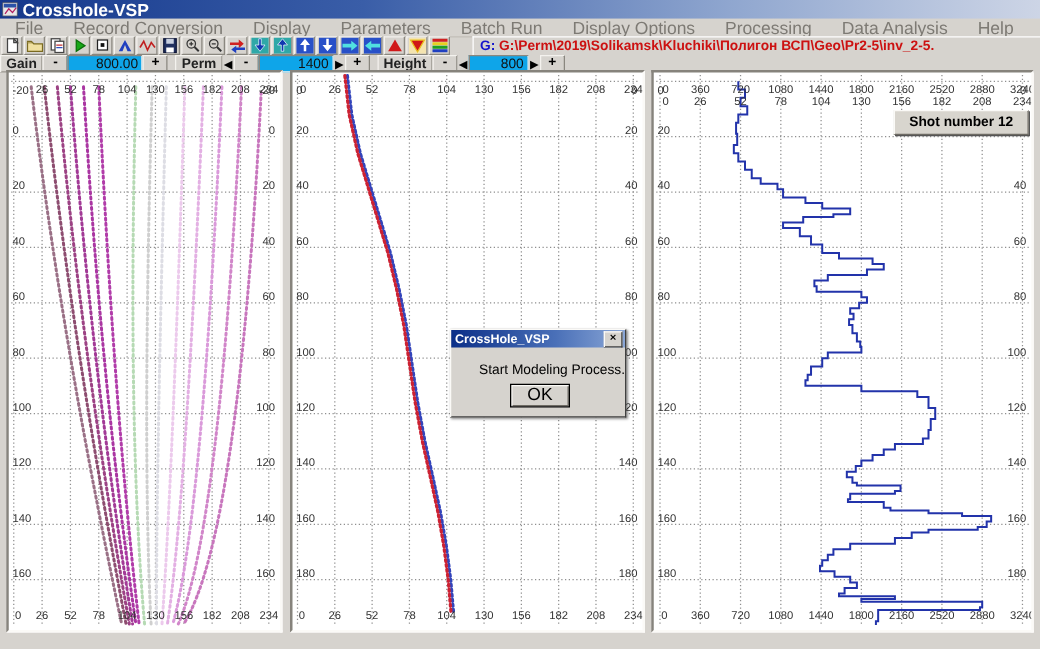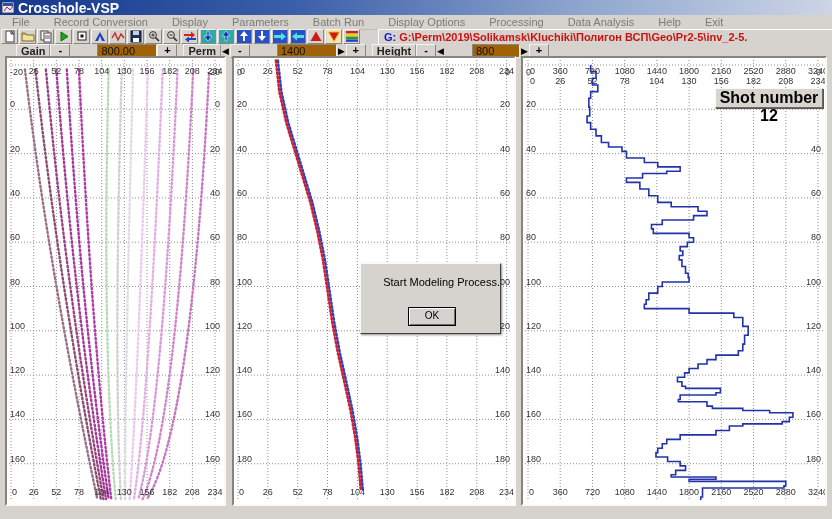--- a/index.html
+++ b/index.html
@@ -3,58 +3,58 @@
 <meta charset="utf-8">
 <style>
   html,body{margin:0;padding:0;}
   body{width:832px;height:519px;background:#d6d3ce;font-family:"Liberation Sans",sans-serif;
        position:relative;overflow:hidden;-webkit-font-smoothing:none;}
   .titlebar{position:absolute;left:0;top:0;width:832px;height:15px;
     background:linear-gradient(to right,#15388c 0%,#3a5ea8 35%,#8fa6cf 70%,#cdd5e6 100%);
     display:flex;align-items:center;color:#fff;font-size:14px;font-weight:bold;}
   .titlebar .appicon{width:12px;height:11px;margin:0 4px 0 2px;}
   .menubar{position:absolute;left:0;top:15px;width:832px;height:14px;background:#d6d3ce;
-    display:flex;align-items:center;font-size:11px;color:#7d7a74;border-bottom:1px solid #c2bfb8;}
+    display:flex;align-items:center;font-size:14px;color:#7d7a74;border-bottom:1px solid #c2bfb8;}
   .menu-item{padding:0 12px;white-space:nowrap;}
   .toolbar{position:absolute;left:1px;top:29px;height:16px;display:flex;}
   .tb-btn{width:17px;height:15px;background:#d6d3ce;border:1px solid;border-color:#f4f2ee #8a877f #8a877f #f4f2ee;
     margin-right:1px;display:flex;align-items:center;justify-content:center;box-sizing:border-box;}
   .tb-btn svg{display:block;}
   .pathbar{position:absolute;left:378px;top:29px;width:454px;height:15px;background:#d6d3ce;
     border-top:1px solid #fff;border-left:1px solid #fff;box-sizing:border-box;
     font-size:11px;font-weight:bold;white-space:nowrap;overflow:hidden;line-height:14px;padding-left:5px;}
   .pathbar .drive{color:#1414cc;}
   .pathbar .path{color:#cc1111;}
-  .controls{position:absolute;left:16px;top:44px;width:718px;height:13px;display:flex;align-items:center;font-size:11px;}
+  .controls{position:absolute;left:0;top:44px;width:718px;height:13px;display:flex;align-items:center;font-size:11px;}
   .ctl-label{font-weight:bold;color:#222;padding:0 4px;background:#d6d3ce;
     border:1px solid;border-color:#f4f2ee #9a978f #9a978f #f4f2ee;height:12px;line-height:12px;}
   .ctl-btn{min-width:14px;text-align:center;background:#d6d3ce;font-weight:bold;
     border:1px solid;border-color:#f4f2ee #8a877f #8a877f #f4f2ee;height:12px;line-height:11px;padding:0 2px;}
-  .ctl-field{background:#a16207;border:1px solid;border-color:#8a877f #f4f2ee #f4f2ee #8a877f;
-    height:12px;line-height:12px;text-align:left;color:#111;padding:0 3px;margin-left:27px;}
+  .ctl-field{background:#0ea5e9;border:1px solid;border-color:#8a877f #f4f2ee #f4f2ee #8a877f;
+    height:12px;line-height:12px;text-align:right;color:#111;padding:0 3px;}
   .ctl-arrow{font-size:9px;line-height:12px;padding:0 1px;background:#d6d3ce;height:12px;}
   .sp{width:6px;}
   .panel{position:absolute;background:#fff;border:2px solid;border-color:#86837c #fbfaf7 #fbfaf7 #86837c;box-sizing:border-box;}
   #panel1{left:5px;top:56px;width:221px;height:450px;}
   #panel2{left:232px;top:56px;width:284px;height:450px;}
   #panel3{left:521px;top:56px;width:306px;height:450px;}
   .shotlabel{position:absolute;left:715px;top:88px;width:106px;height:18px;background:#d8d5ce;
     border:1px solid;border-color:#fbfaf7 #6e6b64 #6e6b64 #fbfaf7;box-shadow:1px 1px 0 #555;
-    font-size:16px;font-weight:bold;color:#000;text-align:center;line-height:18px;}
+    font-size:11px;font-weight:bold;color:#000;text-align:center;line-height:18px;}
   .dialog{position:absolute;left:360px;top:263px;width:139px;height:69px;background:#d6d3ce;
     border:1px solid;border-color:#fbfaf7 #404040 #404040 #fbfaf7;box-shadow:1px 1px 2px rgba(0,0,0,.45);}
   .dialog .dtitle{height:14px;background:linear-gradient(to right,#0b2f88,#4a70b8 60%,#8aa6d6);
     color:#fff;font-size:10px;font-weight:bold;display:flex;align-items:center;padding-left:3px;}
   .dialog .dclose{margin-left:auto;margin-right:2px;width:13px;height:11px;background:#d6d3ce;color:#000;
     border:1px solid;border-color:#fbfaf7 #404040 #404040 #fbfaf7;font-size:9px;font-weight:bold;
     line-height:9px;text-align:center;}
   .dialog .dmsg{font-size:11px;color:#000;text-align:right;margin-top:12px;}
   .dialog .dok{position:absolute;left:47px;top:43px;width:46px;height:17px;background:#d6d3ce;
     border:1px solid #000;box-shadow:inset 1px 1px 0 #fbfaf7, inset -1px -1px 0 #6e6b64;
-    font-size:10px;text-align:center;line-height:15px;}
+    font-size:14px;text-align:center;line-height:15px;}
   svg text{font-family:"Liberation Sans",sans-serif;}
 </style>
 </head>
 <body>
 
 <div class="titlebar">
   <svg class="appicon" viewBox="0 0 12 11">
     <rect x="0" y="0" width="12" height="11" fill="#e8e8e8" stroke="#555"></rect>
     <rect x="1" y="1" width="10" height="3" fill="#2a52a8"></rect>
     <path d="M2 9 L5 5 L8 8 L11 4" stroke="#b02060" fill="none"></path>
@@ -434,15 +434,19 @@
       <text x="166.1" y="437" font-size="9" fill="#333" text-anchor="middle">1800</text>
       <text x="198.32" y="437" font-size="9" fill="#333" text-anchor="middle">2160</text>
       <text x="230.54" y="437" font-size="9" fill="#333" text-anchor="middle">2520</text>
       <text x="262.76" y="437" font-size="9" fill="#333" text-anchor="middle">2880</text>
       <text x="294.97999999999996" y="437" font-size="9" fill="#333" text-anchor="middle">3240</text>
     </svg></div>
 
 <div class="shotlabel">Shot number 12</div>
 
 <div class="dialog">
+  <div class="dtitle">
+    <span>CrossHole_VSP</span>
+    <span class="dclose">×</span>
+  </div>
   <div class="dmsg">Start Modeling Process.</div>
   <div class="dok">OK</div>
 </div>
 
 </body></html>

